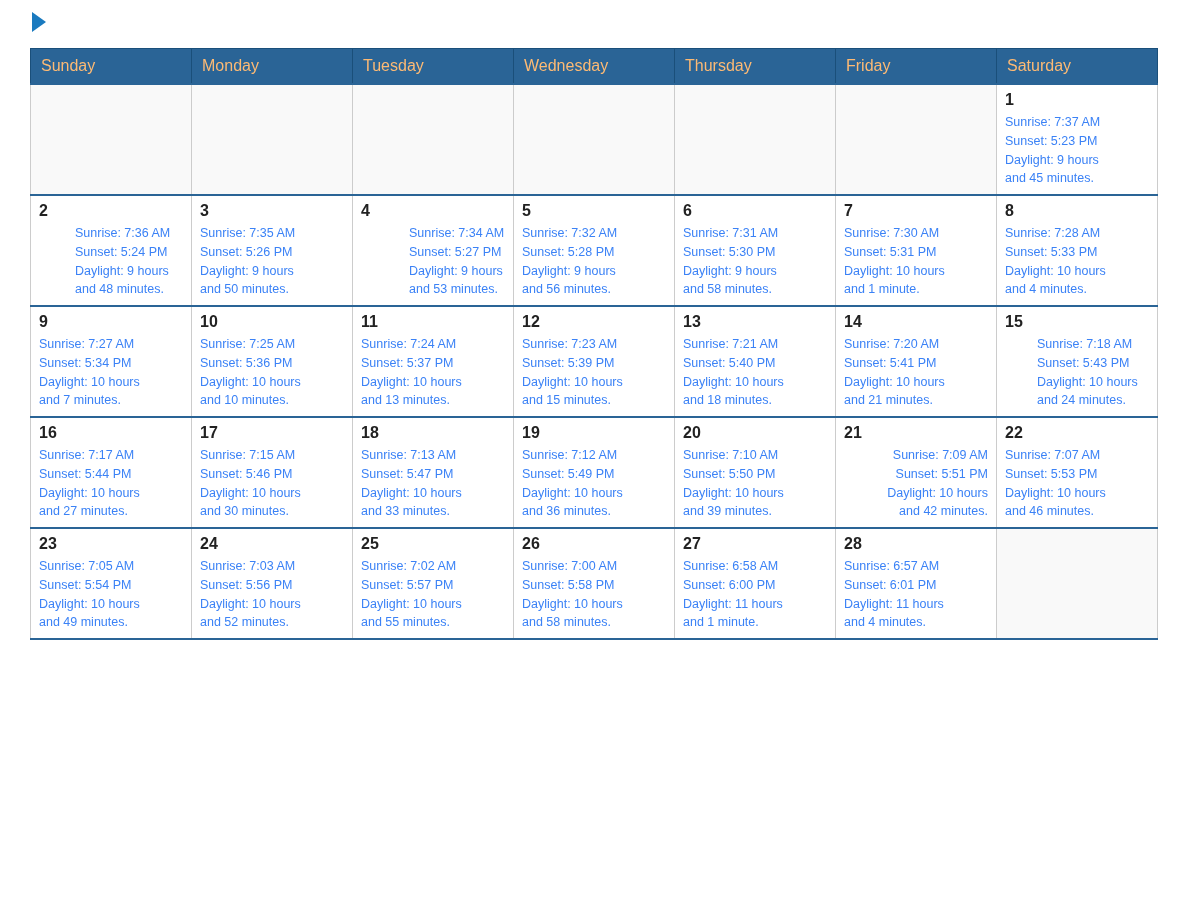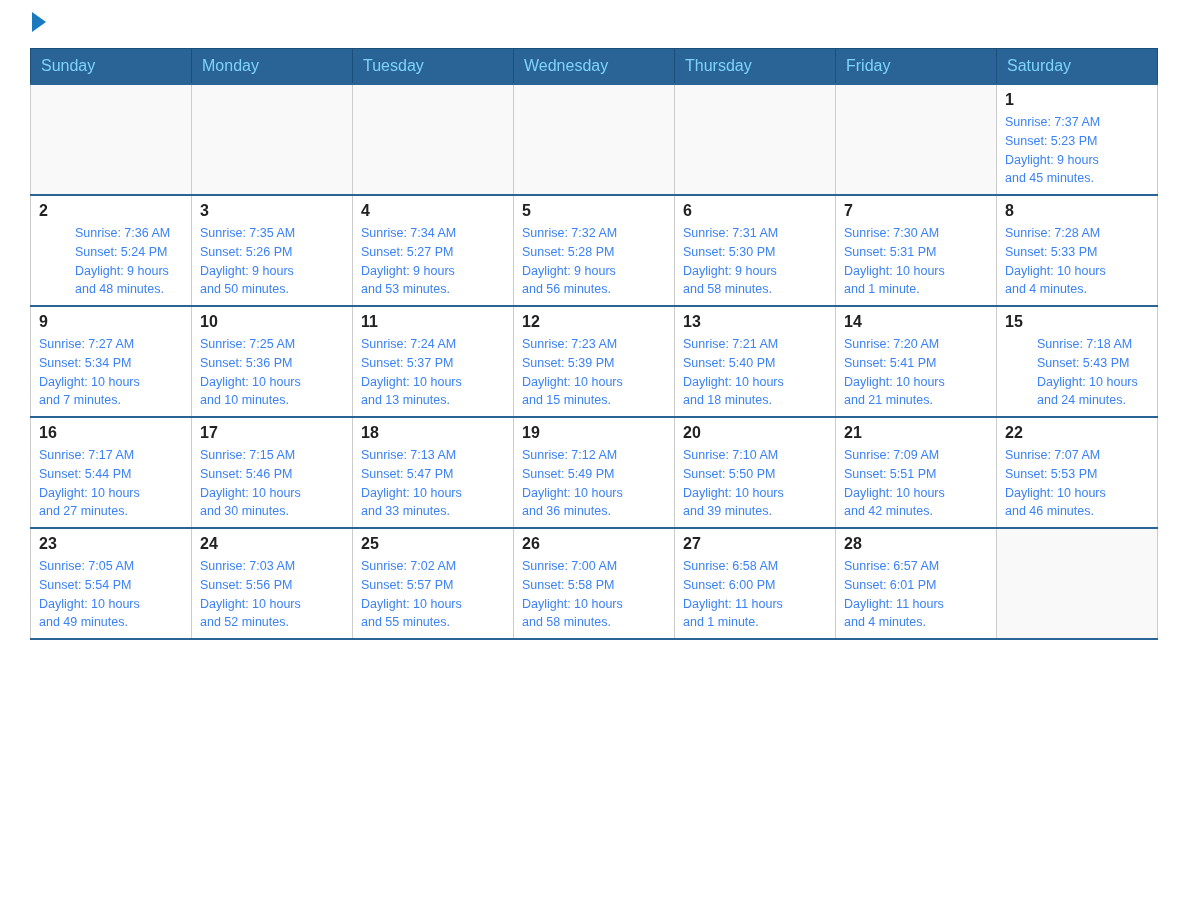--- a/index.html
+++ b/index.html
@@ -59,21 +59,21 @@
       font-size: 22px;
       color: #444;
       margin-top: 4px;
     }
     .calendar {
       width: 100%;
       border-collapse: collapse;
     }
     .calendar th {
       background-color: #2a6496;
-      color: #7dd3fc;
+      color: #fdba74;
       font-size: 16px;
       font-weight: normal;
       padding: 8px 10px;
       text-align: left;
       border: 1px solid #1a4f7a;
     }
     .calendar td {
       border: 1px solid #ccc;
       vertical-align: top;
       padding: 6px 8px;
@@ -156,21 +156,21 @@
         </td>
         <td>
           <span class="day-number">3</span>
           <div class="day-info" style="white-space: pre-line;">Sunrise: 7:35 AM
 Sunset: 5:26 PM
 Daylight: 9 hours
 and 50 minutes.</div>
         </td>
         <td>
           <span class="day-number">4</span>
-          <div class="day-info" style="white-space: pre-line;">Sunrise: 7:34 AM
+          <div class="day-info" style="white-space: pre-line; margin-left: 48px;">Sunrise: 7:34 AM
 Sunset: 5:27 PM
 Daylight: 9 hours
 and 53 minutes.</div>
         </td>
         <td>
           <span class="day-number">5</span>
           <div class="day-info" style="white-space: pre-line;">Sunrise: 7:32 AM
 Sunset: 5:28 PM
 Daylight: 9 hours
 and 56 minutes.</div>
@@ -279,21 +279,21 @@
         </td>
         <td>
           <span class="day-number">20</span>
           <div class="day-info" style="white-space: pre-line;">Sunrise: 7:10 AM
 Sunset: 5:50 PM
 Daylight: 10 hours
 and 39 minutes.</div>
         </td>
         <td>
           <span class="day-number">21</span>
-          <div class="day-info" style="white-space: pre-line;">Sunrise: 7:09 AM
+          <div class="day-info" style="white-space: pre-line; text-align: right;">Sunrise: 7:09 AM
 Sunset: 5:51 PM
 Daylight: 10 hours
 and 42 minutes.</div>
         </td>
         <td>
           <span class="day-number">22</span>
           <div class="day-info" style="white-space: pre-line;">Sunrise: 7:07 AM
 Sunset: 5:53 PM
 Daylight: 10 hours
 and 46 minutes.</div>

